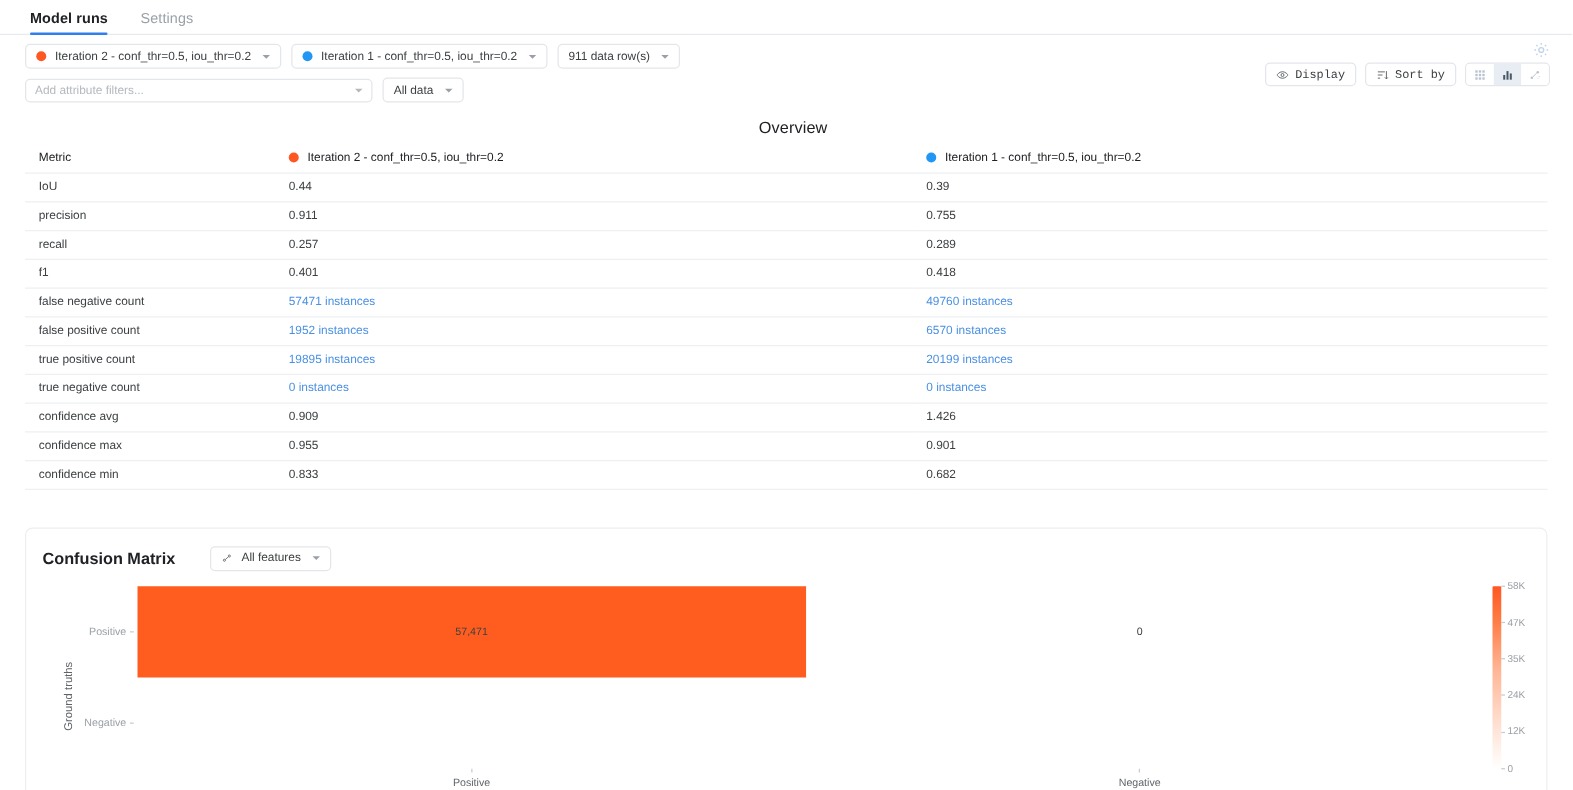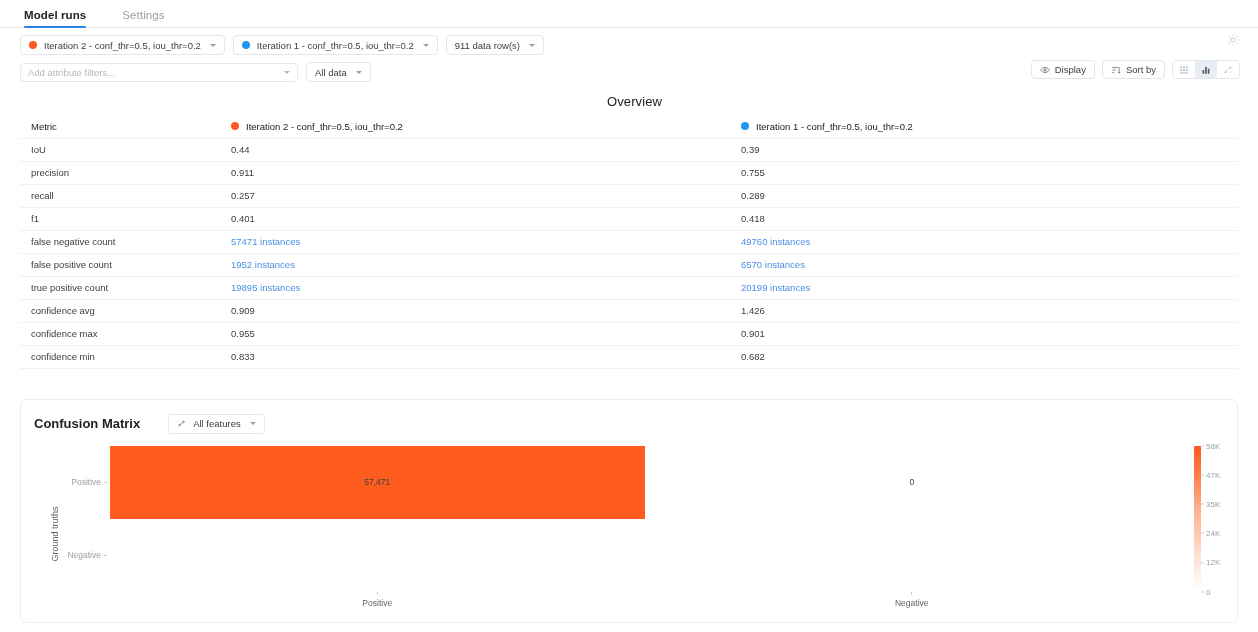--- a/index.html
+++ b/index.html
@@ -9,21 +9,21 @@
     font-family: "Liberation Sans", sans-serif;
     color: #262626;
     overflow: hidden;
   }
 
   
   .tabbar {
     height: 28px;
     display: flex;
     align-items: flex-end;
-    gap: 36px;
+    gap: 26px;
     padding: 0 24px;
     border-bottom: 1px solid #e8eaed;
     background: #fff;
   }
   .tab {
     font-size: 11.5px;
     padding-bottom: 6px;
     color: #9aa0a6;
     cursor: pointer;
     position: relative;
@@ -77,22 +77,22 @@
     cursor: text;
   }
   .filterinput .caret { margin-left: auto; border-top-color: #b4b9be; }
 
   .gear {
     position: absolute; right: 18px; top: 5px;
     width: 14px; height: 14px; cursor: pointer;
   }
 
   .rightctl {
-    position: absolute; right: 18px; top: 32px;
-    display: flex; align-items: flex-end; gap: 7px;
+    position: absolute; right: 18px; top: 22px;
+    display: flex; align-items: flex-end; gap: 7px; font-family: Liberation Mono, monospace;
   }
   .btn {
     display: flex; align-items: center; gap: 5px;
     height: 19px; padding: 0 8px;
     border: 1px solid #e3e6ea; border-radius: 4px;
     background: #fff; font-size: 9.5px; color: #3c4043;
     cursor: pointer; white-space: nowrap;
   }
   .seg {
     display: flex; border: 1px solid #e3e6ea; border-radius: 4px;
@@ -333,20 +333,25 @@
           <td><span>false positive count</span></td>
           <td><span class="link">1952 instances</span></td>
           <td><span class="link">6570 instances</span></td>
         </tr>
         <tr>
           <td><span>true positive count</span></td>
           <td><span class="link">19895 instances</span></td>
           <td><span class="link">20199 instances</span></td>
         </tr>
         <tr>
+          <td><span>true negative count</span></td>
+          <td><span class="link">0 instances</span></td>
+          <td><span class="link">0 instances</span></td>
+        </tr>
+        <tr>
           <td><span>confidence avg</span></td>
           <td><span>0.909</span></td>
           <td><span>1.426</span></td>
         </tr>
         <tr>
           <td><span>confidence max</span></td>
           <td><span>0.955</span></td>
           <td><span>0.901</span></td>
         </tr>
         <tr>

